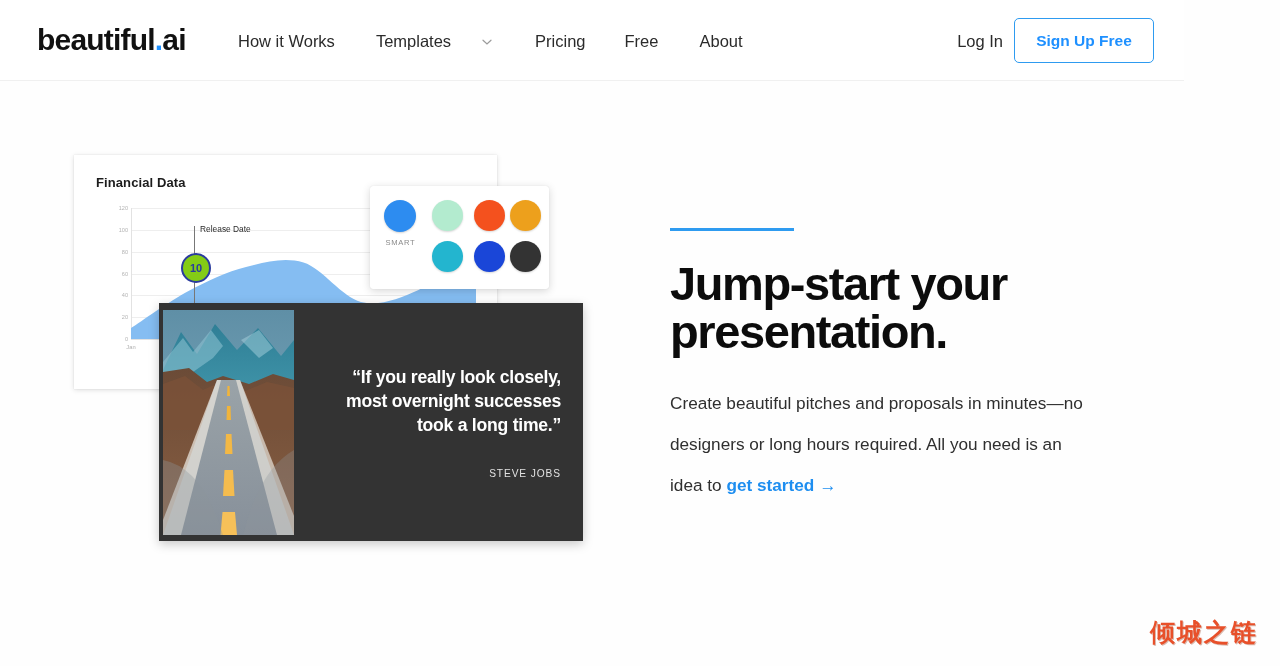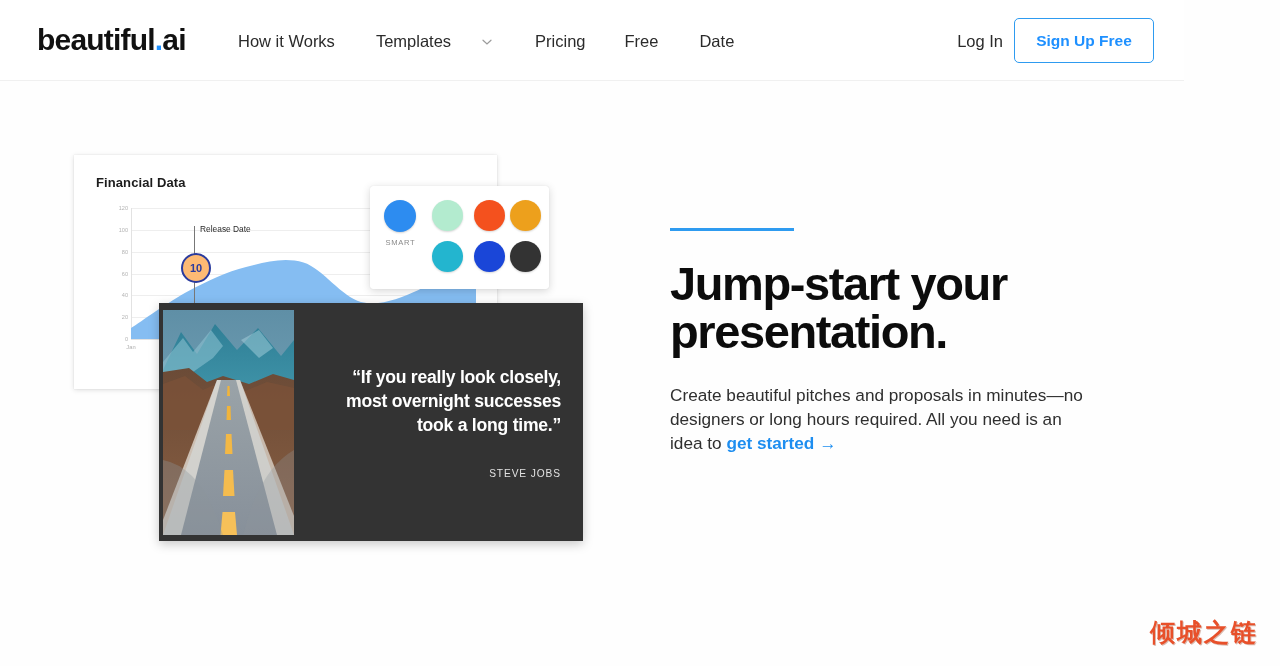--- a/index.html
+++ b/index.html
@@ -91,21 +91,21 @@
   .release-line {
     position: absolute; left: 90px; top: 18px; width: 1px; height: 113px; background: #777777;
   }
   .release-label {
     position: absolute; left: 96px; top: 16px;
     font-size: 8.4px; color: #2a2a2a; white-space: nowrap;
   }
   .badge-10 {
     position: absolute; left: 107px; top: 98px;
     width: 30px; height: 30px; border-radius: 50%;
-    background: #fdba74; border: 2.2px solid #2a3b9e;
+    background: #84cc16; border: 2.2px solid #2a3b9e;
     display: flex; align-items: center; justify-content: center;
     font-size: 11px; font-weight: bold; color: #2a3b9e;
     z-index: 5;
   }
 
   
   .theme-panel {
     position: absolute; left: 370px; top: 105px;
     width: 179px; height: 103px;
     background: #ffffff; border-radius: 3px;
@@ -159,21 +159,21 @@
     letter-spacing: 2.1px; line-height: 18px;
   }
   .eyebrow-rule { margin-top: 6px; width: 124px; height: 3px; background: #2e9bf0; }
   .headline {
     margin-top: 29px;
     font-size: 47px; font-weight: bold; color: #0c0c0c;
     line-height: 48px; letter-spacing: -1.4px;
   }
   .subcopy {
     margin-top: 27px; width: 425px;
-    font-size: 17.2px; color: #2f2f2f; line-height: 24px;
+    font-size: 17.2px; color: #2f2f2f; line-height: 41px;
   }
   .cta {
     color: #1e8ef0; font-weight: bold; cursor: pointer; white-space: nowrap;
   }
 
   
   .watermark {
     position: absolute; right: 22px; bottom: 18px;
     font-size: 25px; font-weight: bold; color: #e8502a;
     letter-spacing: 2px; line-height: 30px;
@@ -192,21 +192,21 @@
     <div class="nav">
       <span class="nav-item nav-gap-1">How it Works</span>
       <span class="nav-item nav-gap-2">Templates</span>
       <span class="chev">
         <svg width="12" height="12" viewBox="0 0 12 12">
             <path d="M2 4.2 L6 8 L10 4.2" fill="none" stroke="#9b9b9b" stroke-width="1.2" stroke-linecap="round"></path>
           </svg>
       </span>
       <span class="nav-item nav-gap-3">Pricing</span>
       <span class="nav-item nav-gap-4">Free</span>
-      <span class="nav-item">Date</span>
+      <span class="nav-item">About</span>
     </div>
 
     <div class="login">Log In</div>
     <div class="signup" style="border-color: rgb(46, 155, 240); color: rgb(30, 144, 255);">Sign Up Free</div>
   </div>
 
   <div class="visual">
 
     <div class="chart-card">
       <div class="chart-title">Financial Data</div>

